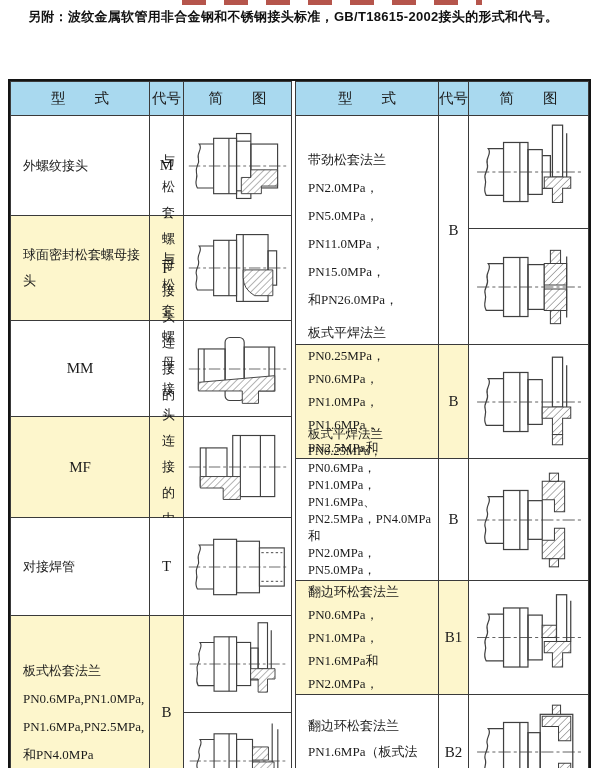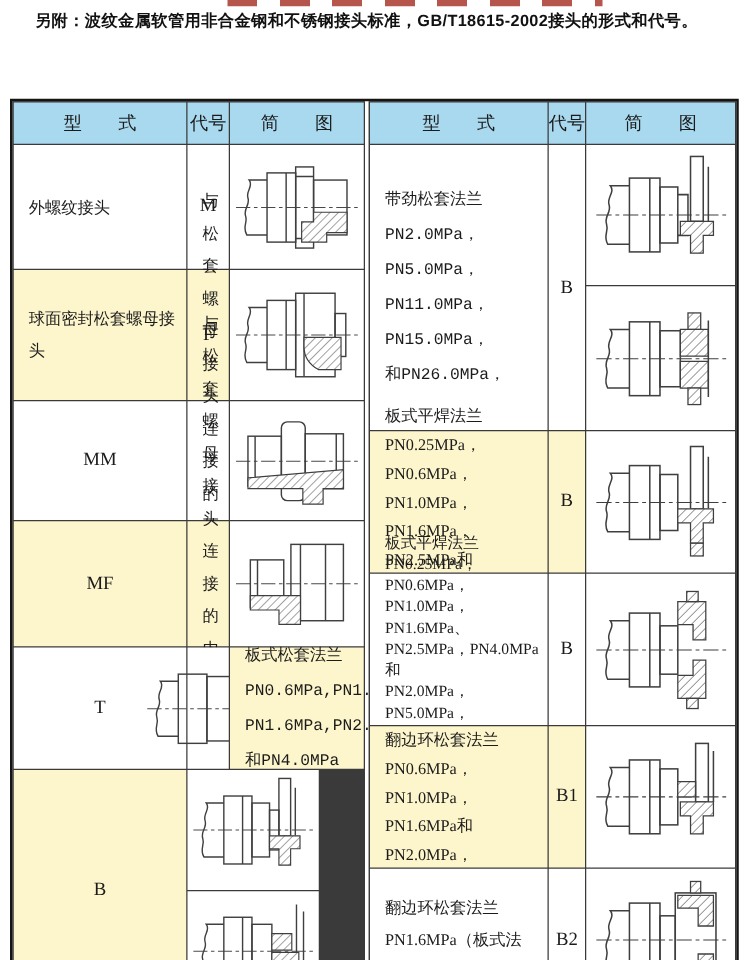--- a/index.html
+++ b/index.html
@@ -16,21 +16,21 @@
   .tbl { display:grid; gap:1px; background:#3a3a3a; border:1px solid #3a3a3a; }
   .tbl.left  { grid-template-columns:138px 33px 107px;
                grid-template-rows:33px 99px 104px 95px 100px 97px 193px; }
   .tbl.right { grid-template-columns:142px 29px 119px;
                grid-template-rows:33px 228px 113px 121px 113px 114px; }
   .cell { background:#ffffff; display:flex; align-items:center; justify-content:center; }
   .hd { background:#a9d9ef; font-size:14.5px; }
   .yl { background:#fdf6cc; }
   .type { justify-content:flex-start; padding:4px 4px 4px 12px; white-space:pre-line;
     font-size:13px; line-height:26px; }
-  .lh28 { line-height:28px;font-family:Liberation Mono, monospace; }
+  .lh28 { line-height:28px; }
   .lh23 { line-height:23px; }
   .lh17 { line-height:17px; font-size:12.5px; }
   .code { font-size:15px; }
   .dg { flex-direction:column; }
   .split { display:grid; gap:1px; background:#3a3a3a; padding:0; }
   .split.l6 { grid-template-rows:96px 96px; }
   .split.r1 { grid-template-rows:112px 115px; }
   .sub { background:#ffffff; display:flex; align-items:center; justify-content:center; }
   svg { display:block; }
   .ln { fill:none; stroke:#3f3f3f; stroke-width:1.2; }
@@ -114,20 +114,21 @@
         <line class="cl" x1="4" y1="48" x2="106" y2="48"></line>
         <rect class="ln" x="16" y="28" width="28" height="40"></rect>
           <line class="ln" x1="22" y1="28" x2="22" y2="68"></line>
         <rect class="ln" x="50" y="15" width="44" height="64"></rect>
         <line class="ln" x1="58" y1="15" x2="58" y2="79"></line>
           <line class="ln" x1="79" y1="15" x2="79" y2="79"></line>
         <path class="ht" d="M16,58 H58 V82 H40 V70 H16 Z"></path>
       </svg>
     </div>
 
+    <div class="cell type">对接焊管</div>
     <div class="cell code">T</div>
     <div class="cell dg">
       <svg width="105" height="92" viewBox="0 0 110 96">
         <line class="cl" x1="4" y1="48" x2="106" y2="48"></line>
         <path class="ln" d="M30,25 H15 c4,5 -3,9 -1,15 c2,6 -4,9 -2,15 c2,6 -3,9 1,16 H30"></path>
         <rect class="ln" x="30" y="19" width="24" height="58"></rect>
         <rect class="ln" x="54" y="21" width="24" height="54"></rect>
         <rect class="ln" x="78" y="28" width="26" height="40"></rect>
         <line class="dt" x1="80" y1="33" x2="102" y2="33"></line>
           <line class="dt" x1="80" y1="63" x2="102" y2="63"></line>

